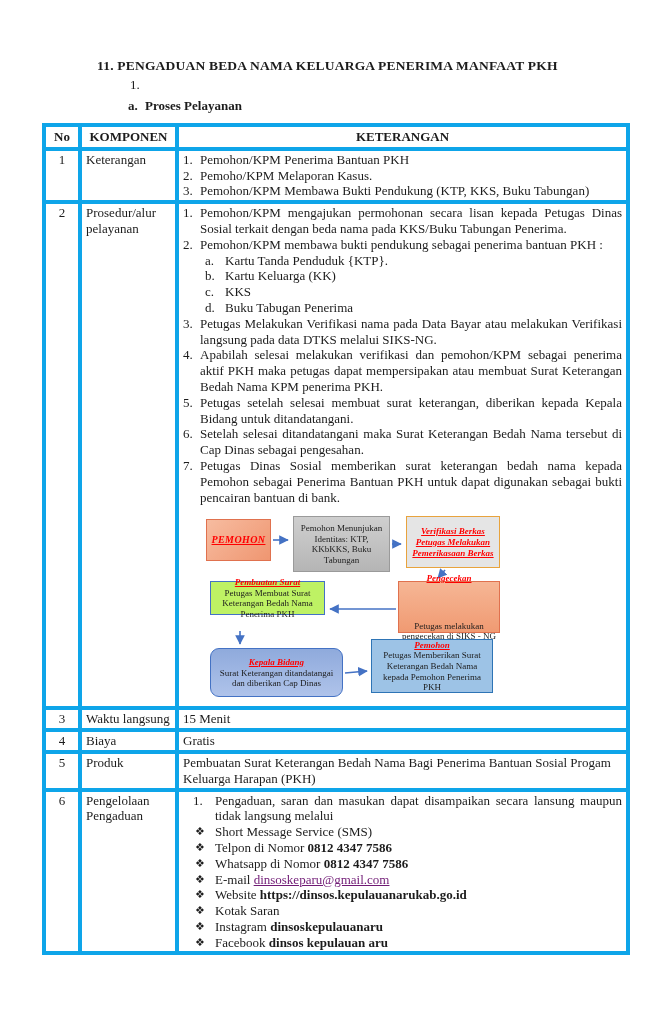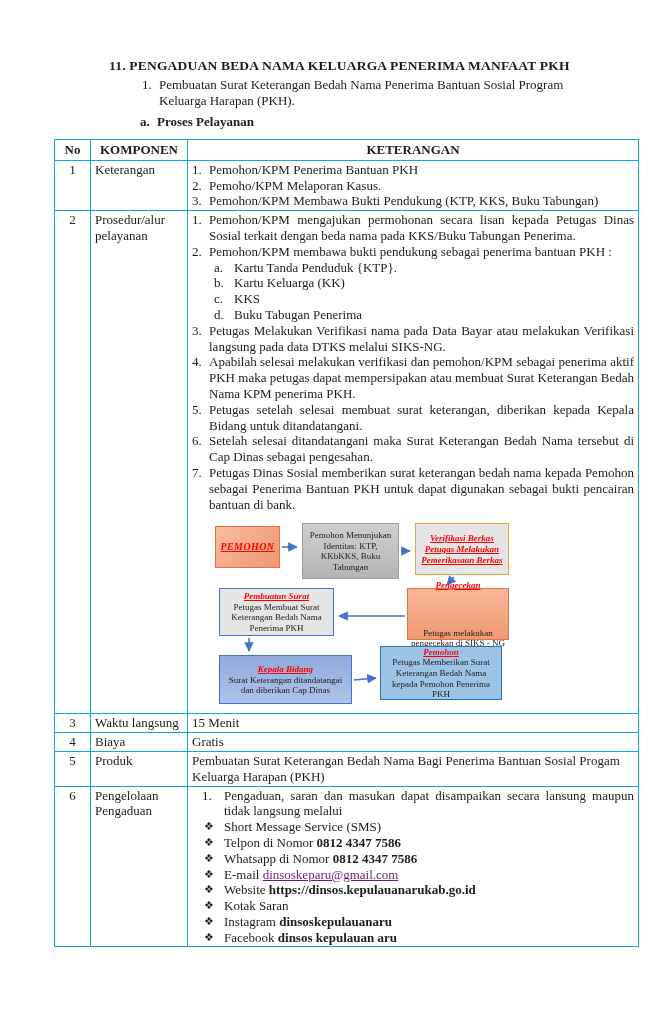--- a/index.html
+++ b/index.html
@@ -1,29 +1,29 @@
 <!DOCTYPE html>
 <html><head>
 <meta charset="utf-8">
 <style>
   html,body{margin:0;padding:0;background:#e9e9e9;}
   .page{
     width:667px;height:1024px;background:#ffffff;margin:0 auto;position:relative;
     font-family:"Liberation Serif", serif;font-size:13px;color:#1c1c1c;overflow:hidden;
   }
-  .content{position:absolute;left:54px;top:58px;width:584px;}
+  .content{position:absolute;left:42px;top:58px;width:584px;}
   .doc-title{font-weight:bold;font-size:13.5px;margin-left:55px;letter-spacing:.2px;}
   .subtitle{display:flex;margin-left:88px;margin-top:3px;line-height:16px;}
   .subtitle .num{flex:0 0 17px;}
   .subtitle .txt{width:405px;}
   .section-line{display:flex;margin-left:86px;margin-top:5px;font-weight:bold;line-height:16px;}
   .section-line .num{flex:0 0 17px;}
 
   table.std{border-collapse:collapse;margin-top:9px;width:584px;table-layout:fixed;}
-  table.std th,table.std td{border:1px solid #0ea5e9;vertical-align:top;padding:1px 4px;line-height:15.8px;}
+  table.std th,table.std td{border:4px solid #0ea5e9;vertical-align:top;padding:1px 4px;line-height:15.8px;}
   table.std th{font-weight:bold;text-align:center;padding:2px 2px;}
   col.c-no{width:36px;} col.c-komp{width:97px;} col.c-ket{width:451px;}
   td.no{text-align:center;}
   td.ket{padding-left:5px;}
 
   .nitem{display:flex;}
   .nitem .n{flex:0 0 17px;}
   .nitem .t{flex:1;}
   .just{text-align:justify;}
   .sublist{margin-left:22px;}
@@ -48,41 +48,40 @@
     font-size:9px;line-height:1.18;padding:2px 3px;
   }
   .ftitle{color:#FF0000;font-weight:bold;font-style:italic;text-decoration:underline;}
   .fb-pemohon{left:23px;top:8px;width:65px;height:42px;
     background:linear-gradient(135deg,#F7BCA0,#EF9671);border-color:#E0714E;}
   .fb-pemohon .ftitle{font-size:10px;letter-spacing:.4px;}
   .fb-identitas{left:110px;top:5px;width:97px;height:56px;
     background:linear-gradient(180deg,#CFCFCF,#B5B5B5);border-color:#9A9A9A;color:#222;text-align:center;}
   .fb-verifikasi{left:223px;top:5px;width:94px;height:52px;
     background:#e5e5e5;border-color:#E8A33D;}
-  .fb-pembuatan{left:27px;top:70px;width:115px;height:48px;
-    background:#e5e5e5;border-color:#4472C4;}
+  .fb-pembuatan{left:27px;top:70px;width:115px;height:34px;
+    background:#bef264;border-color:#4472C4;}
   .fb-pengecekan{left:215px;top:70px;width:102px;height:52px;
     background:linear-gradient(180deg,#F6B695,#F09A72);border-color:#E0714E;gap:37px;}
   .fb-kepala{left:27px;top:137px;width:133px;height:49px;
-    background:linear-gradient(180deg,#8FAADC,#AFC3EA);border-color:#4472C4;}
+    background:linear-gradient(180deg,#8FAADC,#AFC3EA);border-color:#4472C4;border-radius:9px;}
   .fb-pemohon2{left:188px;top:128px;width:122px;height:54px;
     background:#9DC3E6;border-color:#2E74B5;}
   .flow svg{position:absolute;left:0;top:0;}
 </style>
 </head>
 <body>
 
 <div class="page">
   <div class="content">
 
     <div class="doc-title">11. PENGADUAN BEDA NAMA KELUARGA PENERIMA MANFAAT PKH</div>
 
     <div class="subtitle">
       <span class="num">1.</span>
-      <span class="txt">Pembuatan Surat Keterangan Bedah Nama Penerima Bantuan Sosial Program Keluarga Harapan (PKH).</span>
     </div>
 
     <div class="section-line">
       <span class="num">a.</span>
       <span>Proses Pelayanan</span>
     </div>
 
     <table class="std">
       <colgroup>
           <col class="c-no">

